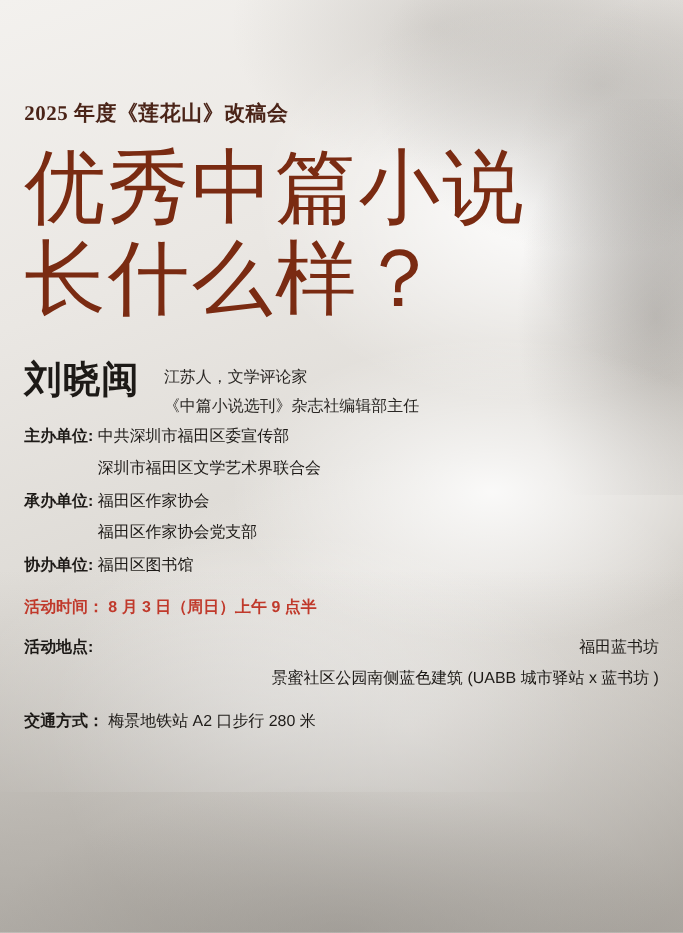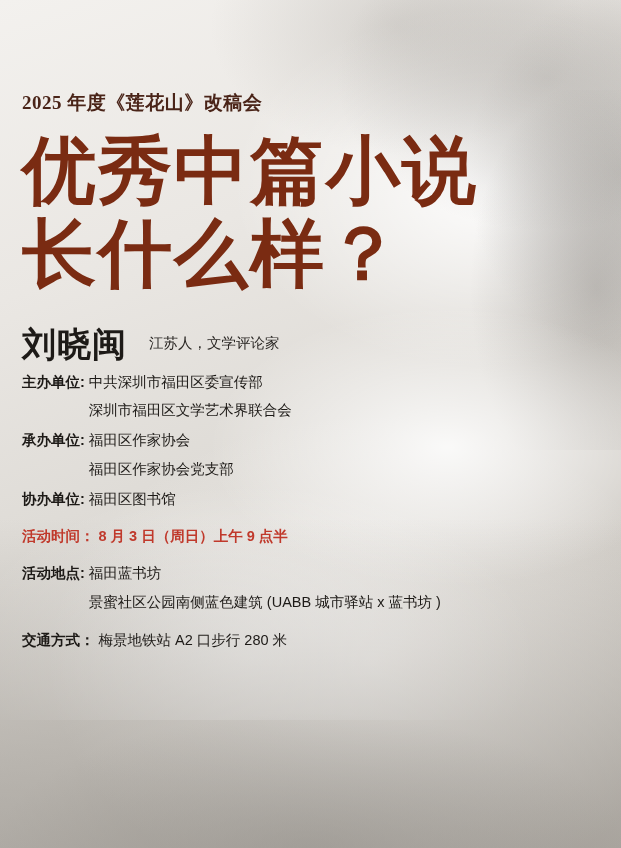--- a/index.html
+++ b/index.html
@@ -72,21 +72,21 @@
     font-size: 19px;
     font-weight: bold;
     letter-spacing: 0.5px;
     color: #4a2418;
     font-family: "Liberation Serif", "DejaVu Serif", serif;
   }
 
   .headline {
     margin-top: 14px;
     font-family: "Liberation Serif", "DejaVu Serif", serif;
-    font-weight: bold;
+    font-weight: normal;
     color: #7a2b12;
     font-size: 74px;
     line-height: 1.12;
     letter-spacing: 2px;
   }
   .headline .line2 {
     display: block;
   }
 
   .speaker-row {
@@ -134,21 +134,21 @@
   }
   .row-time {
     color: #c0392b;
     font-weight: bold;
     margin-top: 9px;
     margin-bottom: 9px;
   }
   .row-time .detail-label { color: #c0392b; }
   .row-time .detail-values div { color: #c0392b; font-weight: bold; }
 
-  .row-place { margin-top: 6px; }
+  .row-place { margin-top: 6px; text-align: right; }
   .row-traffic { margin-top: 10px; }
 </style>
 </head>
 <body>
 
 <div class="poster">
 
   <div class="mist mist-a"></div>
   <div class="mist mist-d"></div>
   <div class="mist mist-b"></div>
@@ -160,20 +160,21 @@
 
     <div class="headline">
       <span class="line1">优秀中篇小说</span>
       <span class="line2">长什么样？</span>
     </div>
 
     <div class="speaker-row">
       <div class="speaker-name">刘晓闽</div>
       <div class="speaker-meta">
         <div>江苏人，文学评论家</div>
+        <div>《中篇小说选刊》杂志社编辑部主任</div>
       </div>
     </div>
 
     <div class="details">
 
       <div class="detail-row">
         <div class="detail-label">主办单位:</div>
         <div class="detail-values">
           <div>中共深圳市福田区委宣传部</div>
           <div>深圳市福田区文学艺术界联合会</div>

